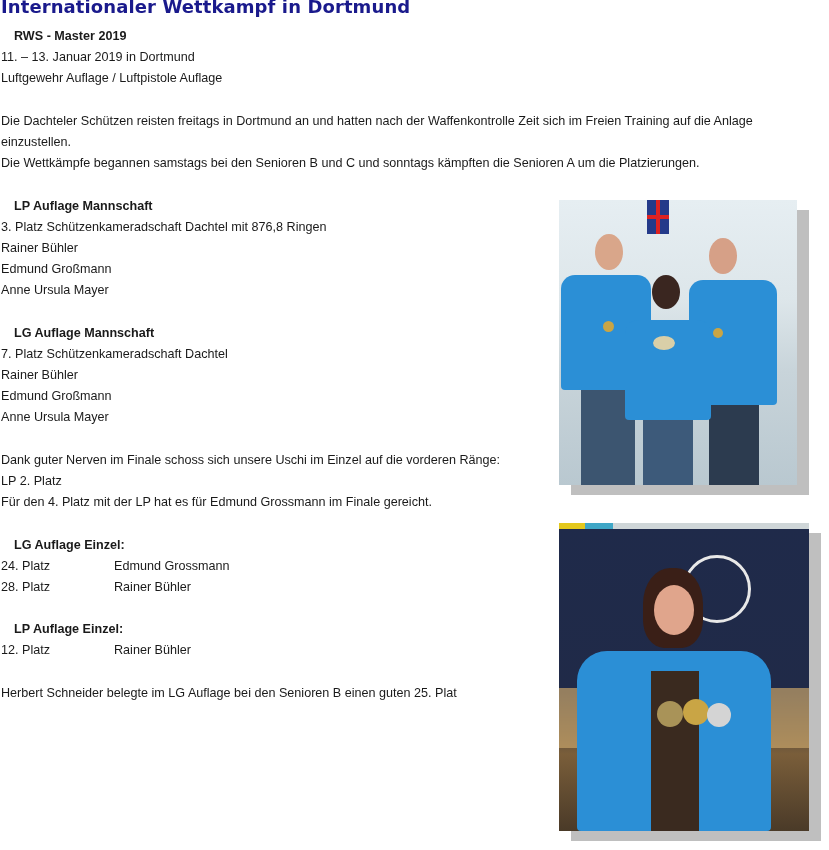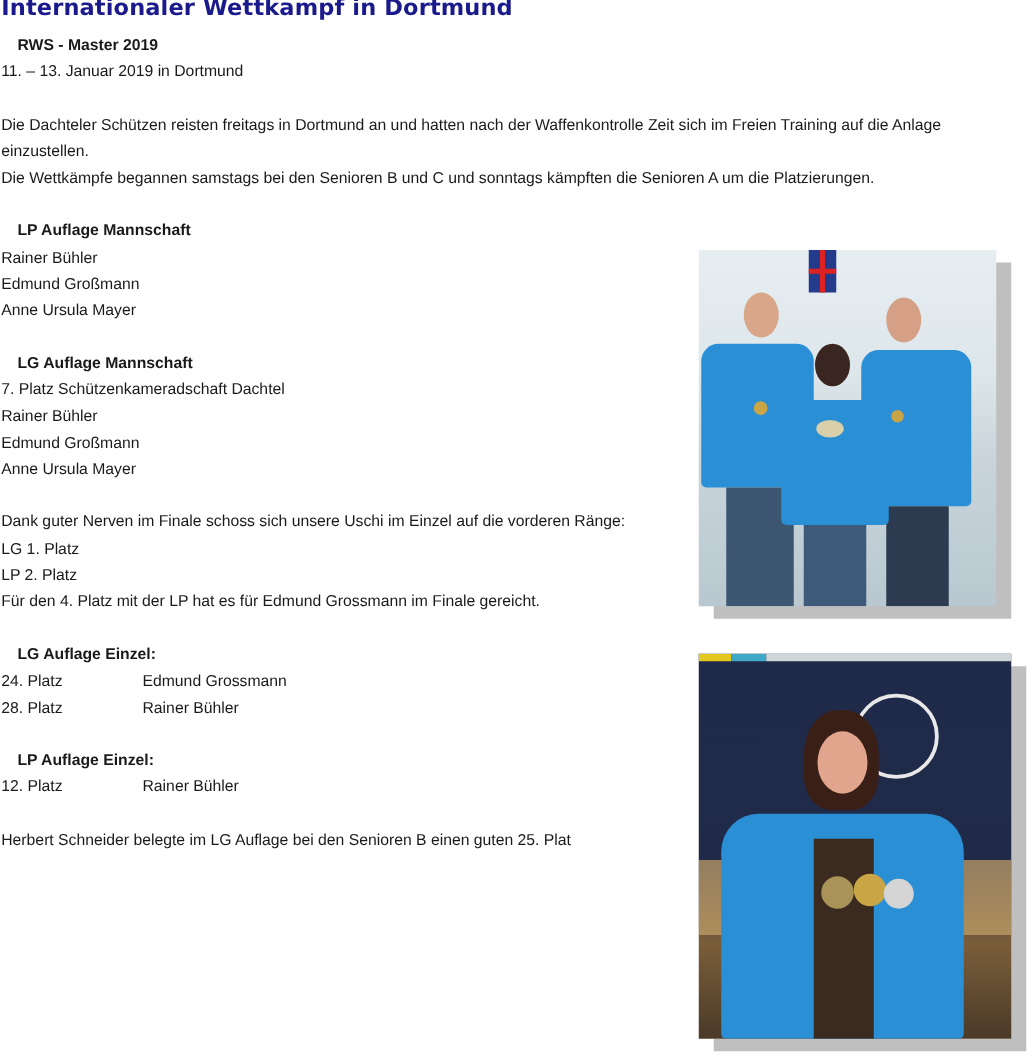--- a/index.html
+++ b/index.html
@@ -21,37 +21,38 @@
   .shape { position:absolute; }
 </style>
 </head>
 <body>
 
 <div class="title">Internationaler Wettkampf in Dortmund</div>
 
 <div class="text">
   <div class="line b">RWS - Master 2019</div>
   <div class="line">11. – 13. Januar 2019 in Dortmund</div>
+  <div class="line">Luftgewehr Auflage / Luftpistole Auflage</div>
   <div class="gap"></div>
   <div class="line wrap">Die Dachteler Schützen reisten freitags in Dortmund an und hatten nach der Waffenkontrolle Zeit sich im Freien Training auf die Anlage einzustellen.</div>
   <div class="line">Die Wettkämpfe begannen samstags bei den Senioren B und C und sonntags kämpften die Senioren A um die Platzierungen.</div>
   <div class="gap"></div>
   <div class="line b">LP Auflage Mannschaft</div>
+  <div class="line">3. Platz Schützenkameradschaft Dachtel mit 876,8 Ringen</div>
   <div class="line">Rainer Bühler</div>
   <div class="line">Edmund Großmann</div>
   <div class="line">Anne Ursula Mayer</div>
   <div class="gap"></div>
   <div class="line b">LG Auflage Mannschaft</div>
   <div class="line">7. Platz Schützenkameradschaft Dachtel</div>
   <div class="line">Rainer Bühler</div>
   <div class="line">Edmund Großmann</div>
   <div class="line">Anne Ursula Mayer</div>
   <div class="gap"></div>
   <div class="line">Dank guter Nerven im Finale schoss sich unsere Uschi im Einzel auf die vorderen Ränge:</div>
-  <div class="line">LG 1. Platz</div>
   <div class="line">LP 2. Platz</div>
   <div class="line">Für den 4. Platz mit der LP hat es für Edmund Grossmann im Finale gereicht.</div>
   <div class="gap"></div>
   <div class="line b">LG Auflage Einzel:</div>
   <div class="line">
     <span class="col1">24. Platz</span><span>Edmund Grossmann</span>
   </div>
   <div class="line">
     <span class="col1">28. Platz</span><span>Rainer Bühler</span>
   </div>

